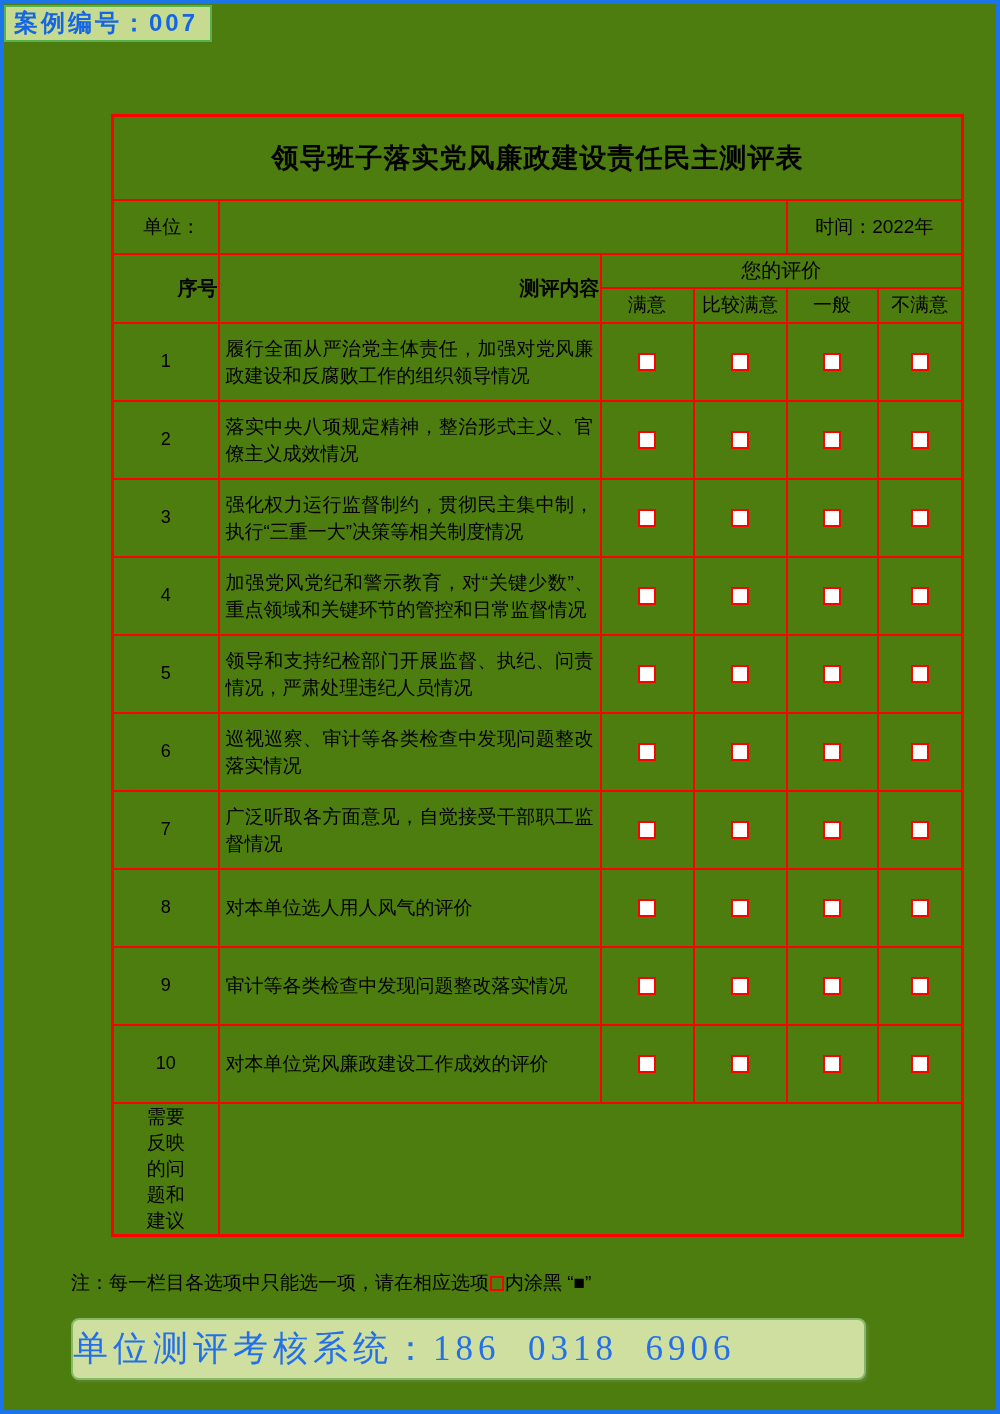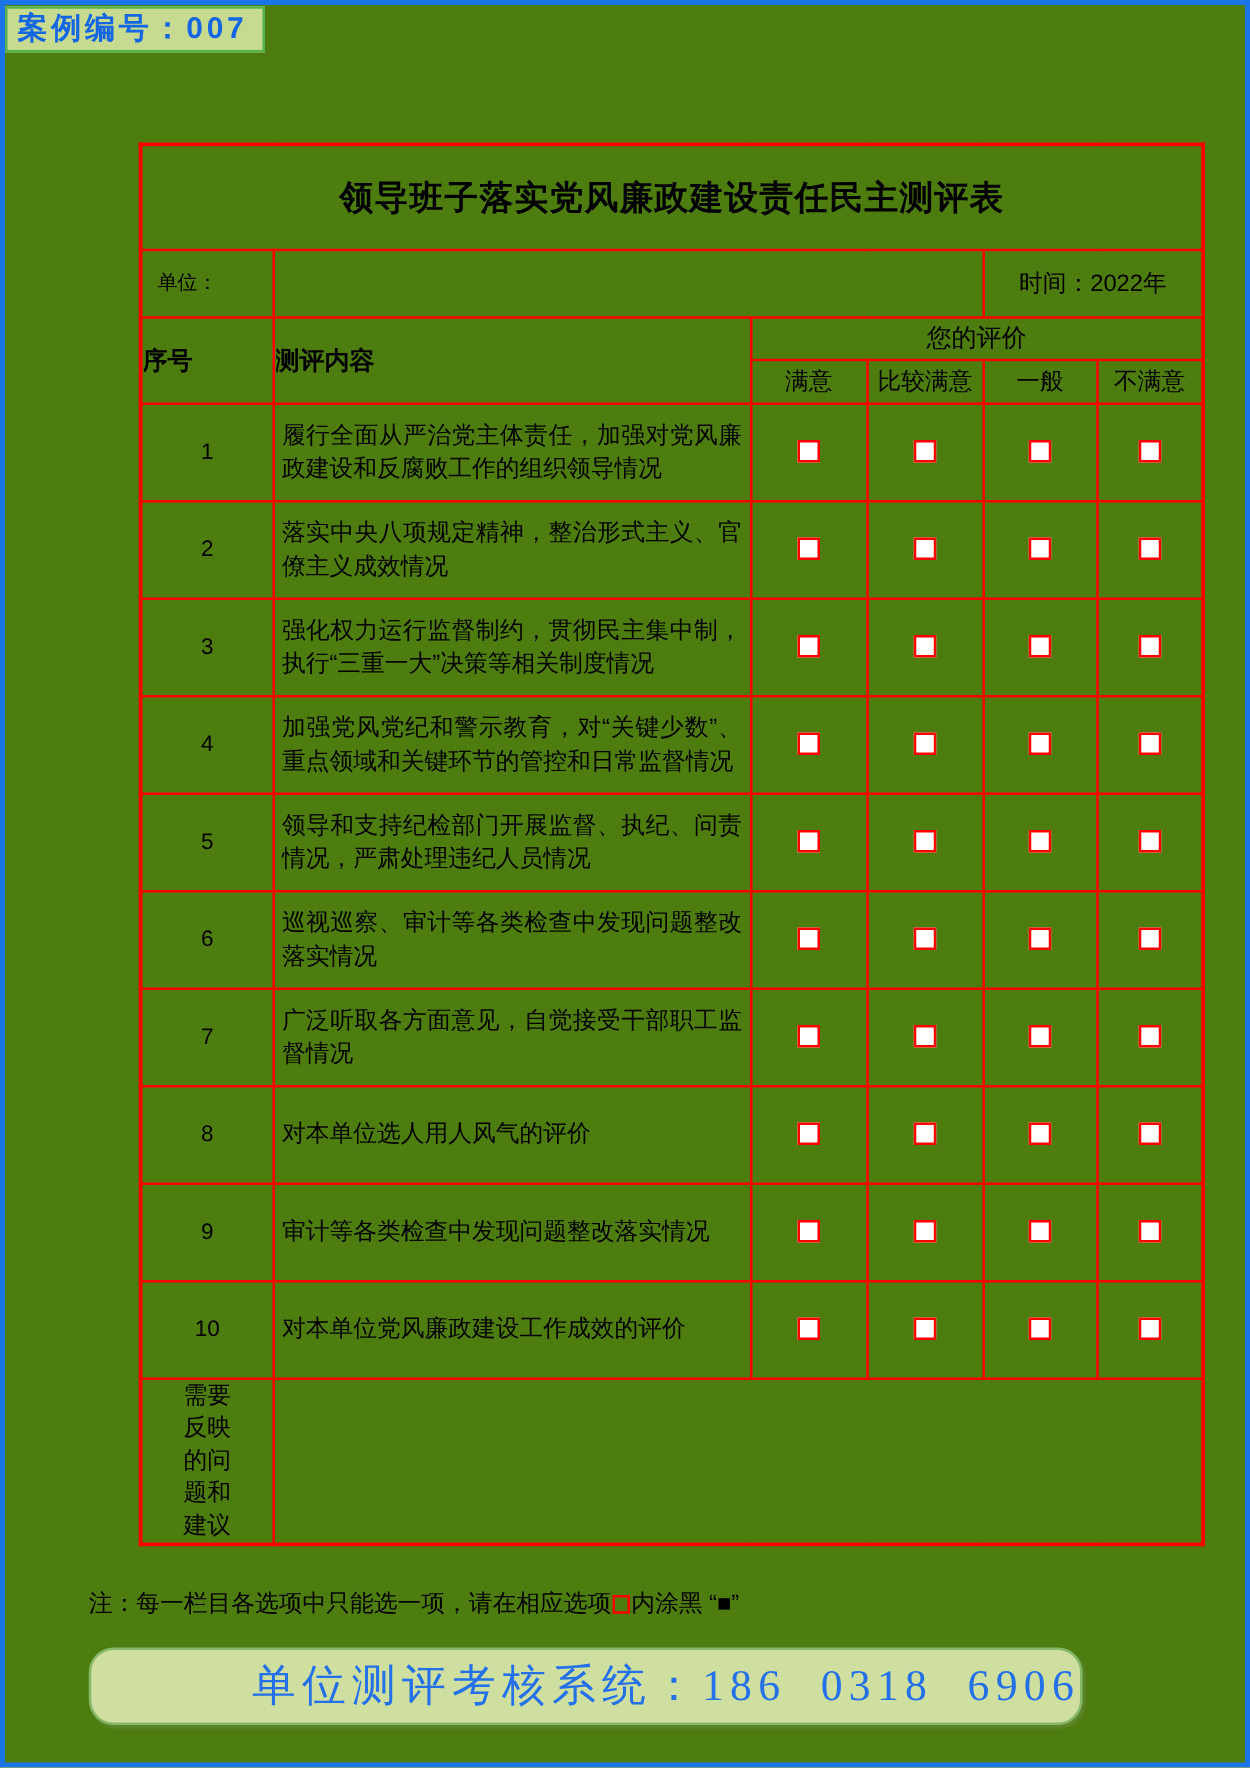--- a/index.html
+++ b/index.html
@@ -20,24 +20,24 @@
   table.eval {
     position:absolute; left:75px; top:110px; width:850px;
     border-collapse:collapse; table-layout:fixed;
   }
   table.eval td {
     border:2px solid #ff0000; color:#000000;
     vertical-align:middle; overflow:hidden;
   }
   table.eval { border:3px solid #ff0000;margin-left:32px; }
   td.title-cell { height:84px; text-align:center; font-size:27px; font-weight:bold; letter-spacing:1px; }
-  td.info-label { height:54px; font-size:16px; padding-left:12px; }
+  td.info-label { height:54px; font-size:19px; padding-left:12px;text-align:center; }
   td.info-blank { height:54px; }
   td.info-time  { height:54px; font-size:19px; text-align:center; }
-  td.h-main { font-size:20px; font-weight:bold; text-align:left;border-radius:11px; }
+  td.h-main { font-size:20px; font-weight:bold; text-align:right;border-radius:11px; }
   td.h-group { height:34px; font-size:20px; font-weight:normal; text-align:center; }
   td.h-sub { height:35px; font-size:19px; text-align:center; }
   td.num { text-align:center; font-size:18px; }
   td.content {
     font-size:19px; line-height:27px; padding:2px 6px;
     text-align:justify; text-justify:inter-ideograph;
   }
   tr.data-row { height:78px; }
   td.cb-cell { text-align:center; }
   .cb {
@@ -55,23 +55,23 @@
     position:absolute; left:67px; top:1266px;
     font-size:19px; color:#000000; white-space:pre;
   }
   .note .sq {
     display:inline-block; width:14px; height:15px;
     border:2px solid #ff0000; vertical-align:-2px; margin:0 1px;
   }
   
   .footer-bar {
     position:absolute; left:67px; top:1314px; width:795px; height:62px;
-    background:#cedfa0; border:2px solid #85b967; border-radius:20px;
+    background:#cedfa0; border:2px solid #85b967; border-radius:8px;
     box-shadow:2px 2px 3px rgba(120,150,90,0.45);
-    text-align:right; line-height:58px;
+    text-align:left; line-height:58px;
     color:#2470e8; font-size:35px; letter-spacing:5px;
     font-family:"Liberation Serif","DejaVu Serif",serif;
     white-space:pre;
   }
 </style>
 </head>
 <body>
 
 <div class="page">
 

